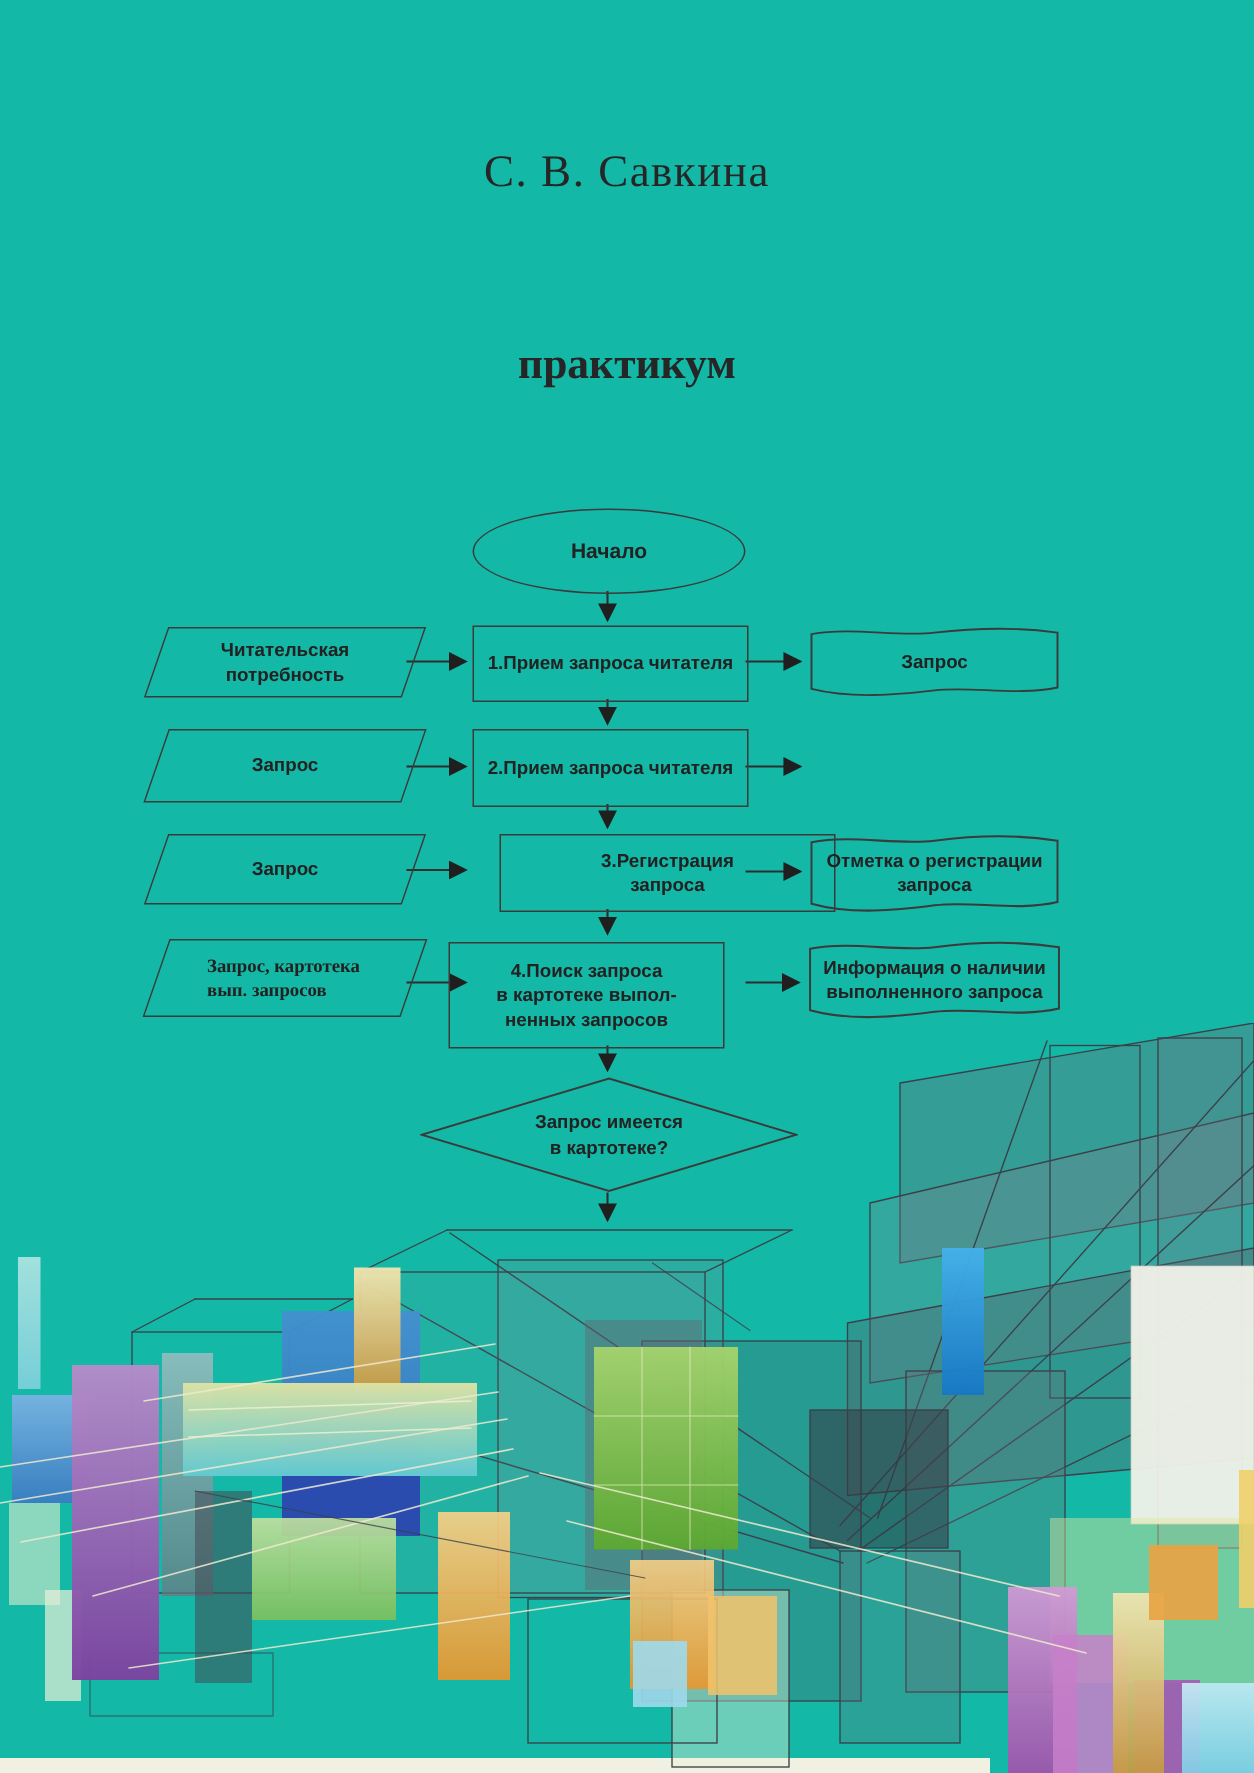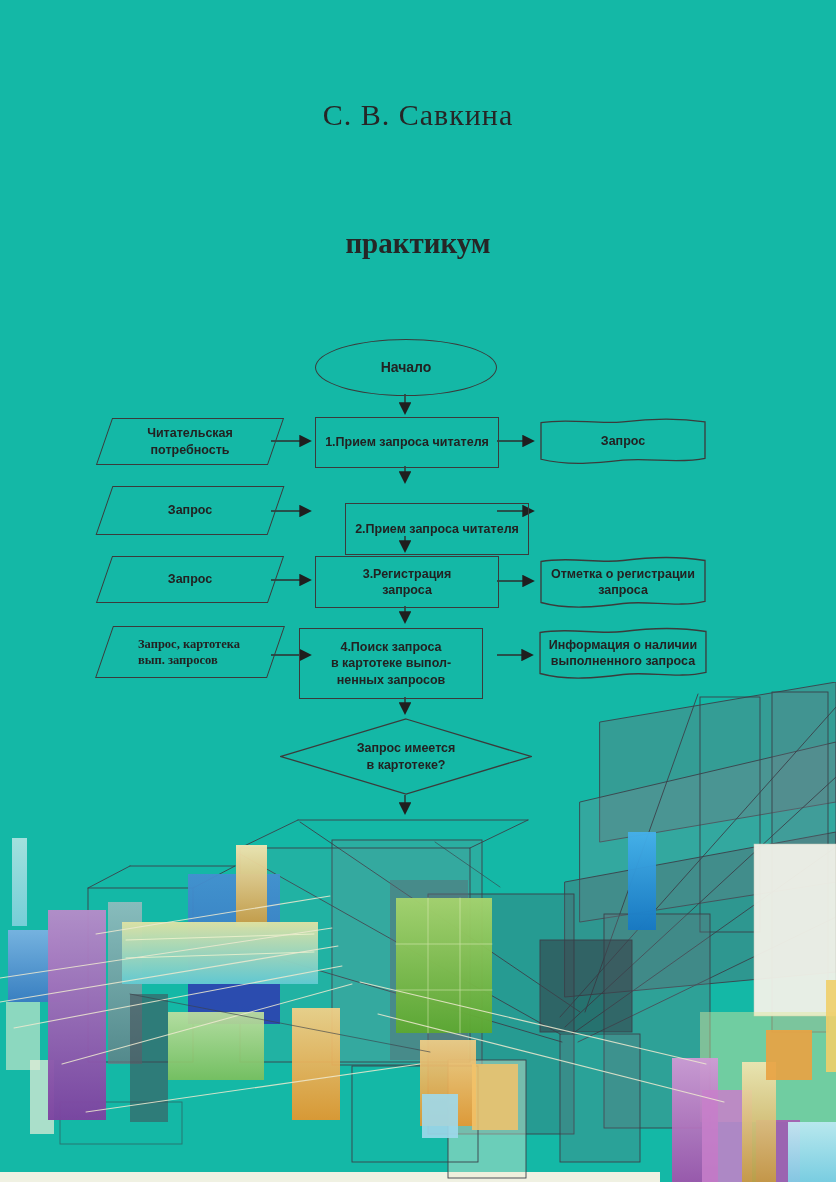--- a/index.html
+++ b/index.html
@@ -12,22 +12,22 @@
   .subtitle{top:228px;font:700 29px/1.1 "Liberation Serif",serif;}
   
   .fc{position:absolute;z-index:3;}
   .node-label{position:absolute;inset:0;display:flex;align-items:center;justify-content:center;
       text-align:center;font:700 12.5px/1.3 "Liberation Sans",sans-serif;color:#222;
       white-space:pre-line;padding:0 4px;}
   .oval{left:315px;top:339px;width:180px;height:55px;border:1.5px solid #3b3b3b;border-radius:50%;}
   .oval .node-label{font-size:14px;}
   .pbox{border:1.5px solid #3b3b3b;}
   .box1{left:315px;top:417px;width:182px;height:49px;}
-  .box2{left:315px;top:503px;width:182px;height:50px;margin-left:30px;}
-  .box3{left:315px;top:556px;width:182px;height:50px;}
+  .box2{left:315px;top:486px;width:182px;height:50px;}
+  .box3{left:333px;top:556px;width:182px;height:50px;padding-left:40px;}
   .box4{left:299px;top:628px;width:182px;height:69px;}
   .para{position:absolute;}
   .para-shape{position:absolute;inset:0;border:1.4px solid #3b3b3b;transform:skewX(-19deg);}
   .para1{left:104px;top:418px;width:172px;height:47px;}
   .para2{left:104px;top:486px;width:172px;height:49px;}
   .para3{left:104px;top:556px;width:172px;height:47px;}
   .para4{left:104px;top:626px;width:172px;height:52px;}
   .para4 .node-label{justify-content:flex-start;text-align:left;padding-left:34px;font-family:Liberation Serif, serif;}
   .doc{position:absolute;}
   .doc svg{position:absolute;inset:0;width:100%;height:100%;}

